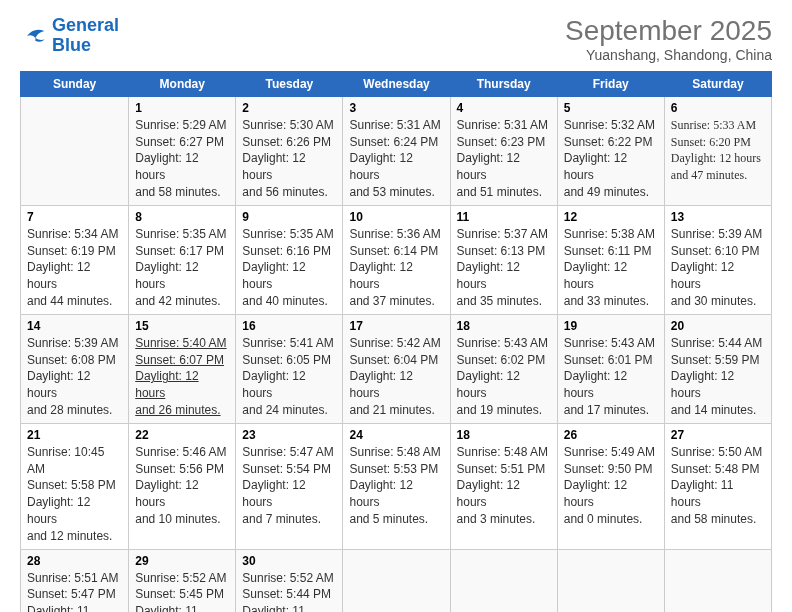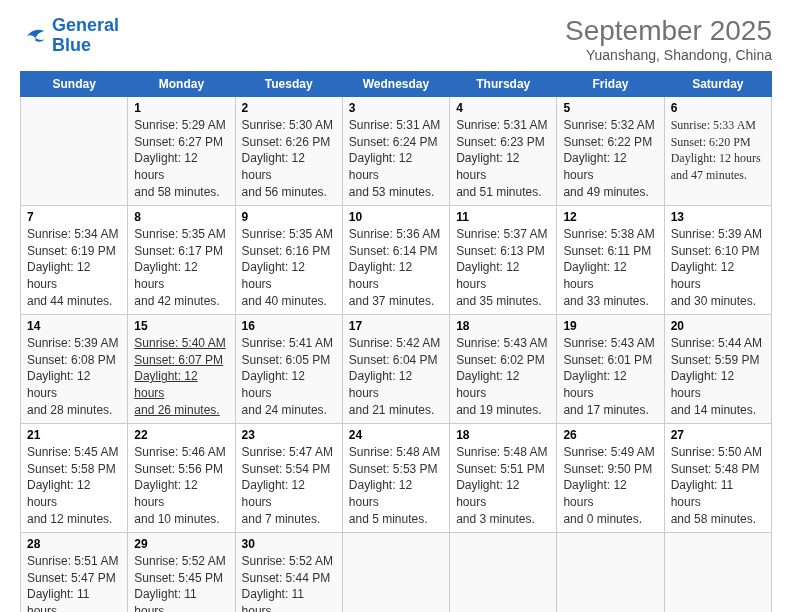--- a/index.html
+++ b/index.html
@@ -269,21 +269,21 @@
             <div class="day-number">20</div>
             <div class="day-info" style="white-space: pre-line;">Sunrise: 5:44 AM
 Sunset: 5:59 PM
 Daylight: 12 hours
 and 14 minutes.</div>
           </td>
         </tr>
         <tr>
           <td>
             <div class="day-number">21</div>
-            <div class="day-info" style="white-space: pre-line;">Sunrise: 5:45 AM
+            <div class="day-info" style="white-space: pre-line;">Sunrise: 10:45 AM
 Sunset: 5:58 PM
 Daylight: 12 hours
 and 12 minutes.</div>
           </td>
           <td>
             <div class="day-number">22</div>
             <div class="day-info" style="white-space: pre-line;">Sunrise: 5:46 AM
 Sunset: 5:56 PM
 Daylight: 12 hours
 and 10 minutes.</div>

